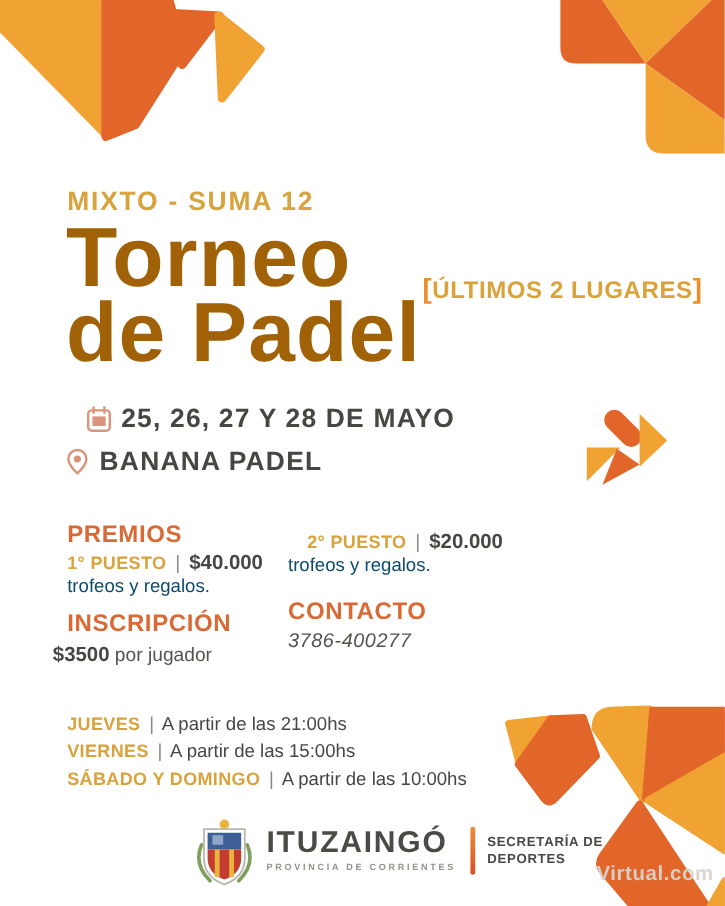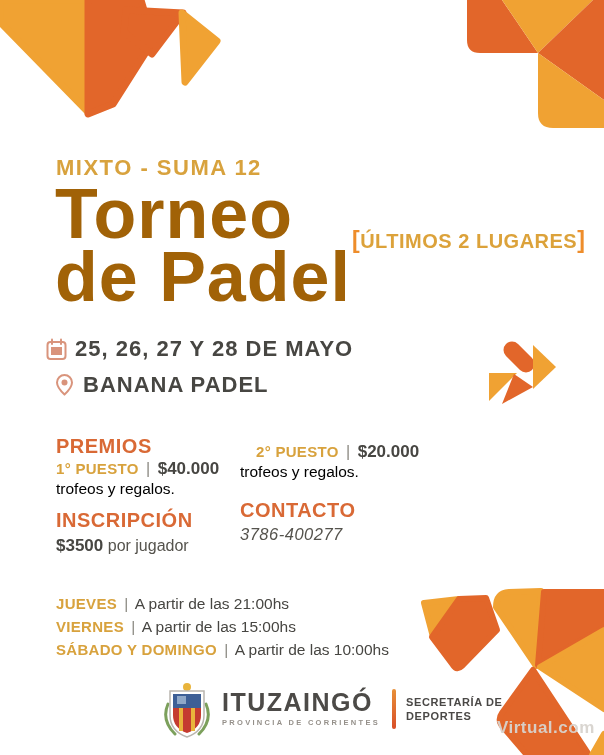--- a/index.html
+++ b/index.html
@@ -8,35 +8,35 @@
   .deco{position:absolute;left:0;top:0;width:604px;height:755px;z-index:0;}
   .layer{position:absolute;z-index:2;}
 
   .category{left:56px;top:155px;font-size:22px;font-weight:700;letter-spacing:1.5px;color:#D8A23D;}
   .title{left:55px;top:183px;font-size:70px;line-height:63px;font-weight:800;color:#a16207;letter-spacing:1px;}
   .badge{left:352px;top:227px;font-size:20px;font-weight:700;color:#DCA23A;letter-spacing:0.5px;white-space:nowrap;text-align:right;}
   .badge .bracket{color:#EE8D2B;font-size:23px;font-weight:800;}
 
   .inforow{display:flex;align-items:center;gap:8px;color:#474642;font-weight:700;}
   .inforow .txt{font-size:22px;letter-spacing:1px;}
-  .row-dates{left:46px;top:336px;justify-content:flex-end;}
+  .row-dates{left:72px;top:336px;justify-content:flex-end;}
   .row-venue{left:54px;top:372px;}
 
   .sec-head{font-size:20px;font-weight:800;color:#D96935;letter-spacing:0.5px;}
   .goldlbl{color:#D8A23D;font-weight:700;font-size:15px;letter-spacing:0.3px;}
   .sep{color:#8a8880;font-weight:400;padding:0 3px;}
   .amount{color:#474642;font-weight:800;font-size:17px;}
-  .detail{color:#000000;font-size:15.5px;}
+  .detail{color:#0c4a6e;font-size:15.5px;}
   .plain{color:#55534D;font-size:16px;}
 
   .premios-head{left:56px;top:435px;}
   .prize1{left:56px;top:459px;white-space:nowrap;}
   .prize1-detail{left:56px;top:480px;}
   .inscripcion-head{left:56px;top:509px;}
-  .price-line{left:56px;top:536px;}
+  .price-line{left:44px;top:536px;}
   .prize2{left:256px;top:442px;white-space:nowrap;}
   .prize2-detail{left:240px;top:463px;}
   .contacto-head{left:240px;top:499px;}
   .phone{left:240px;top:525px;font-size:16.5px;color:#55534D;letter-spacing:0.5px;font-style:italic;}
 
   .horarios-head{left:56px;top:570px;}
   .sched{left:56px;top:595px;}
   .sched-line{height:23px;white-space:nowrap;font-size:15.5px;color:#474642;}
   .sched-line .goldlbl{font-size:15px;}
 

